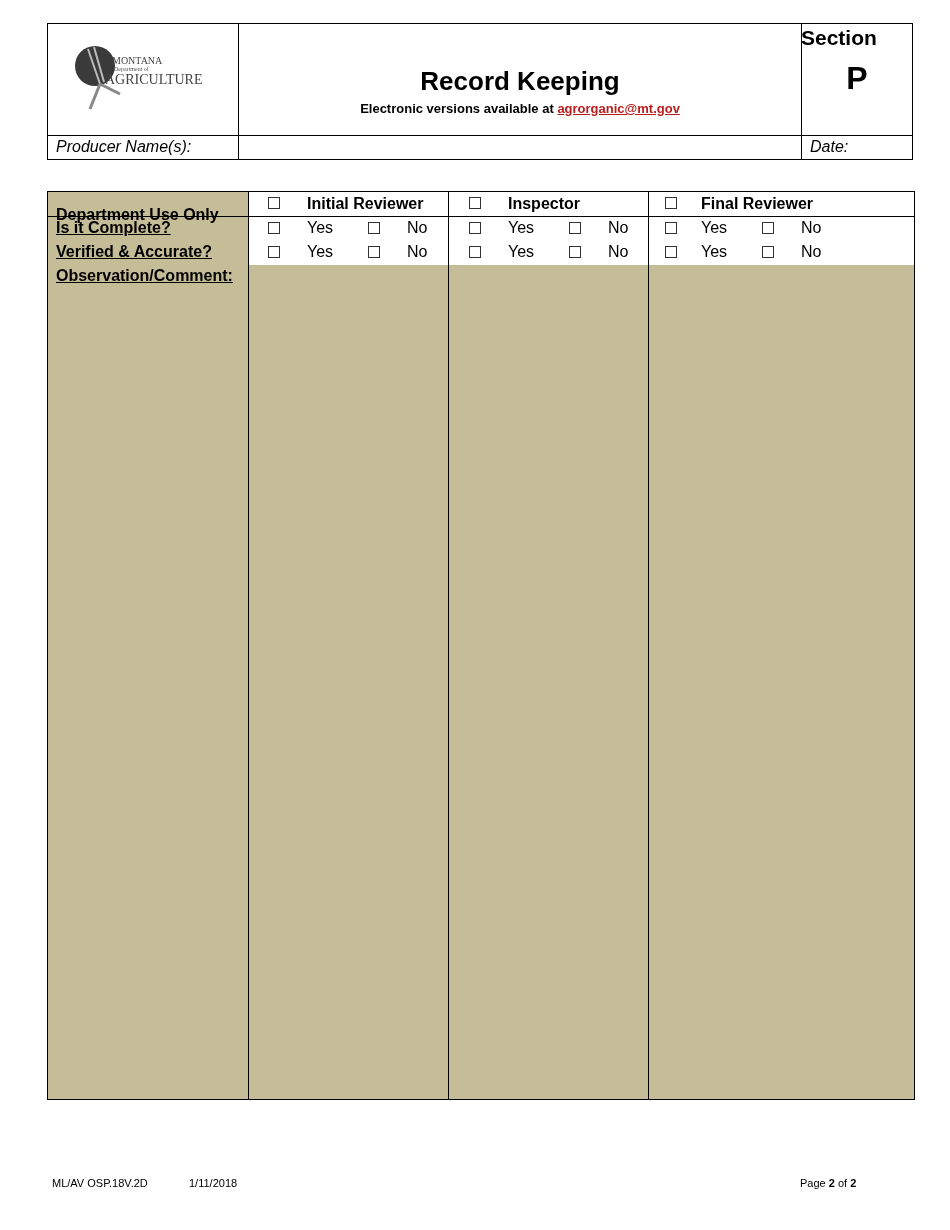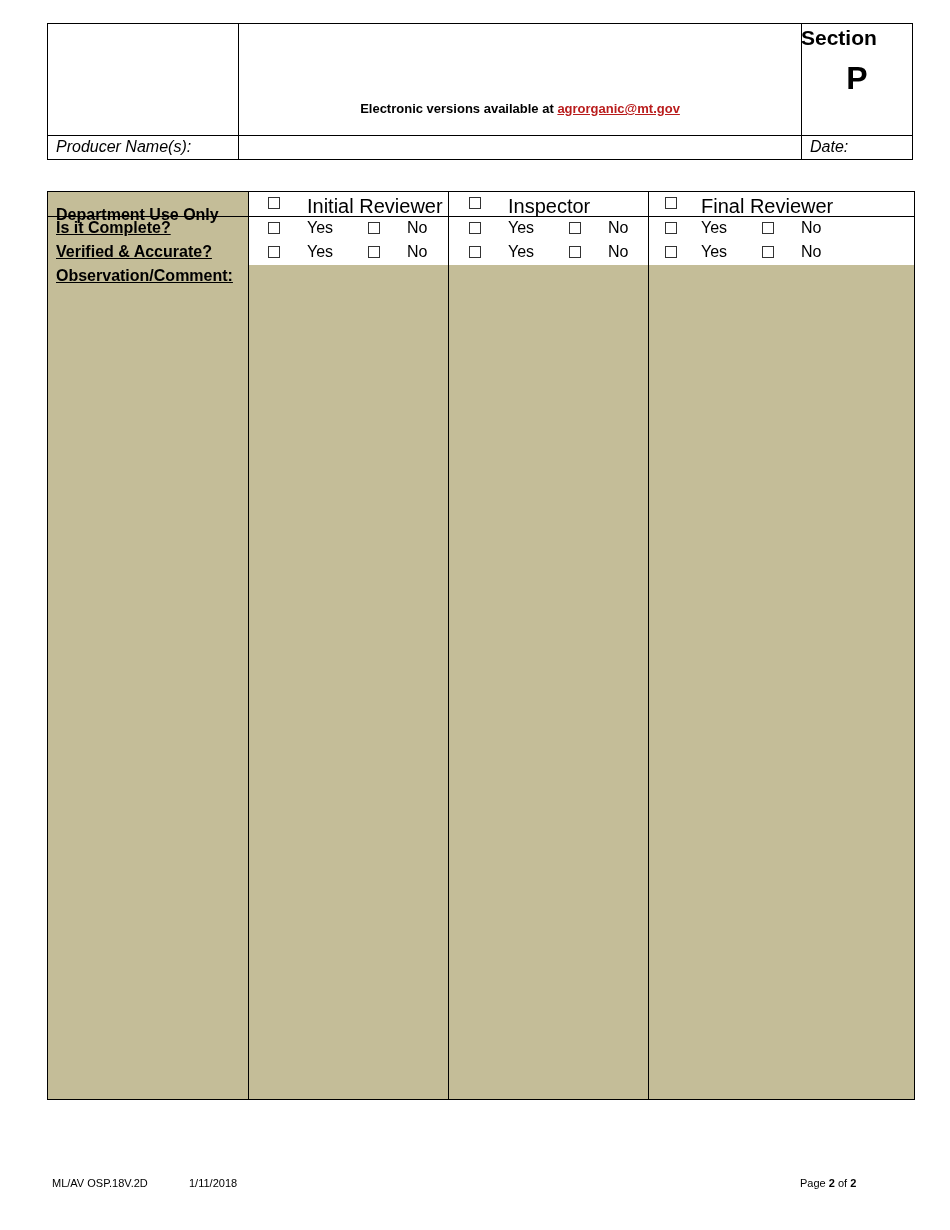--- a/index.html
+++ b/index.html
@@ -19,32 +19,43 @@
   .logo { position:absolute; left:22px; top:20px; width:150px; height:70px; }
   
   .dept { left:47px; top:191px; width:868px; height:909px; border:1px solid #000; box-sizing:border-box; background:#c4bd98; }
   .whitezone { position:absolute; left:201px; top:0; right:0; height:73px; background:#fff; }
   .col-line { position:absolute; top:0; bottom:0; width:1px; background:#000; }
   .row-line { position:absolute; left:0; right:0; height:1px; background:#000; top:24px; }
   .lbl { position:absolute; left:8px; font-weight:bold; font-size:16px; }
   .lbl.u { text-decoration:underline; }
   .cb { position:absolute; width:12px; height:12px; border:1px solid #333; box-sizing:border-box; background:#fff; }
   .opt { position:absolute; font-size:16px; }
-  .role { position:absolute; font-weight:normal; font-size:20px; }
+  .role { position:absolute; font-weight:bold; font-size:16px; }
   .footer { position:absolute; font-size:11px; top:1177px; }
 </style>
 </head>
 <body>
 
 <div class="abs hdr">
   <div class="vline" style="left:190px"></div>
   <div class="vline" style="left:753px"></div>
   <div class="hline"></div>
 
+  <div class="logo">
+    <svg width="150" height="70" viewBox="0 0 150 70">
+      <circle cx="25" cy="22" r="20" fill="#3a3a3a"></circle>
+      <path d="M18 5 L30 40 M24 3 L34 38" stroke="#bbb" stroke-width="2"></path>
+      <path d="M30 40 L20 65 M30 40 L50 50" stroke="#888" stroke-width="3"></path>
+      <text x="42" y="20" font-family="Liberation Serif, serif" font-size="10" fill="#444">MONTANA</text>
+      <text x="44" y="27" font-family="Liberation Serif, serif" font-size="6" fill="#555">Department of</text>
+      <text x="35" y="40" font-family="Liberation Serif, serif" font-size="14" fill="#444">AGRICULTURE</text>
+    </svg>
+  </div>
 
+  <div class="title" style="top:38px">Record Keeping</div>
   <div class="subtitle">
     <span>Electronic versions available at </span><a>agrorganic@mt.gov</a>
   </div>
   <div class="section-lbl">Section</div>
   <div class="section-val">P</div>
 
   <div class="ital" style="left:8px">Producer Name(s):</div>
   <div class="abs" style="left:191px; top:112px; width:562px; height:24px"></div>
   <div class="ital" style="left:762px">Date:</div>
   <div class="abs" style="left:810px; top:112px; width:55px; height:24px"></div>

